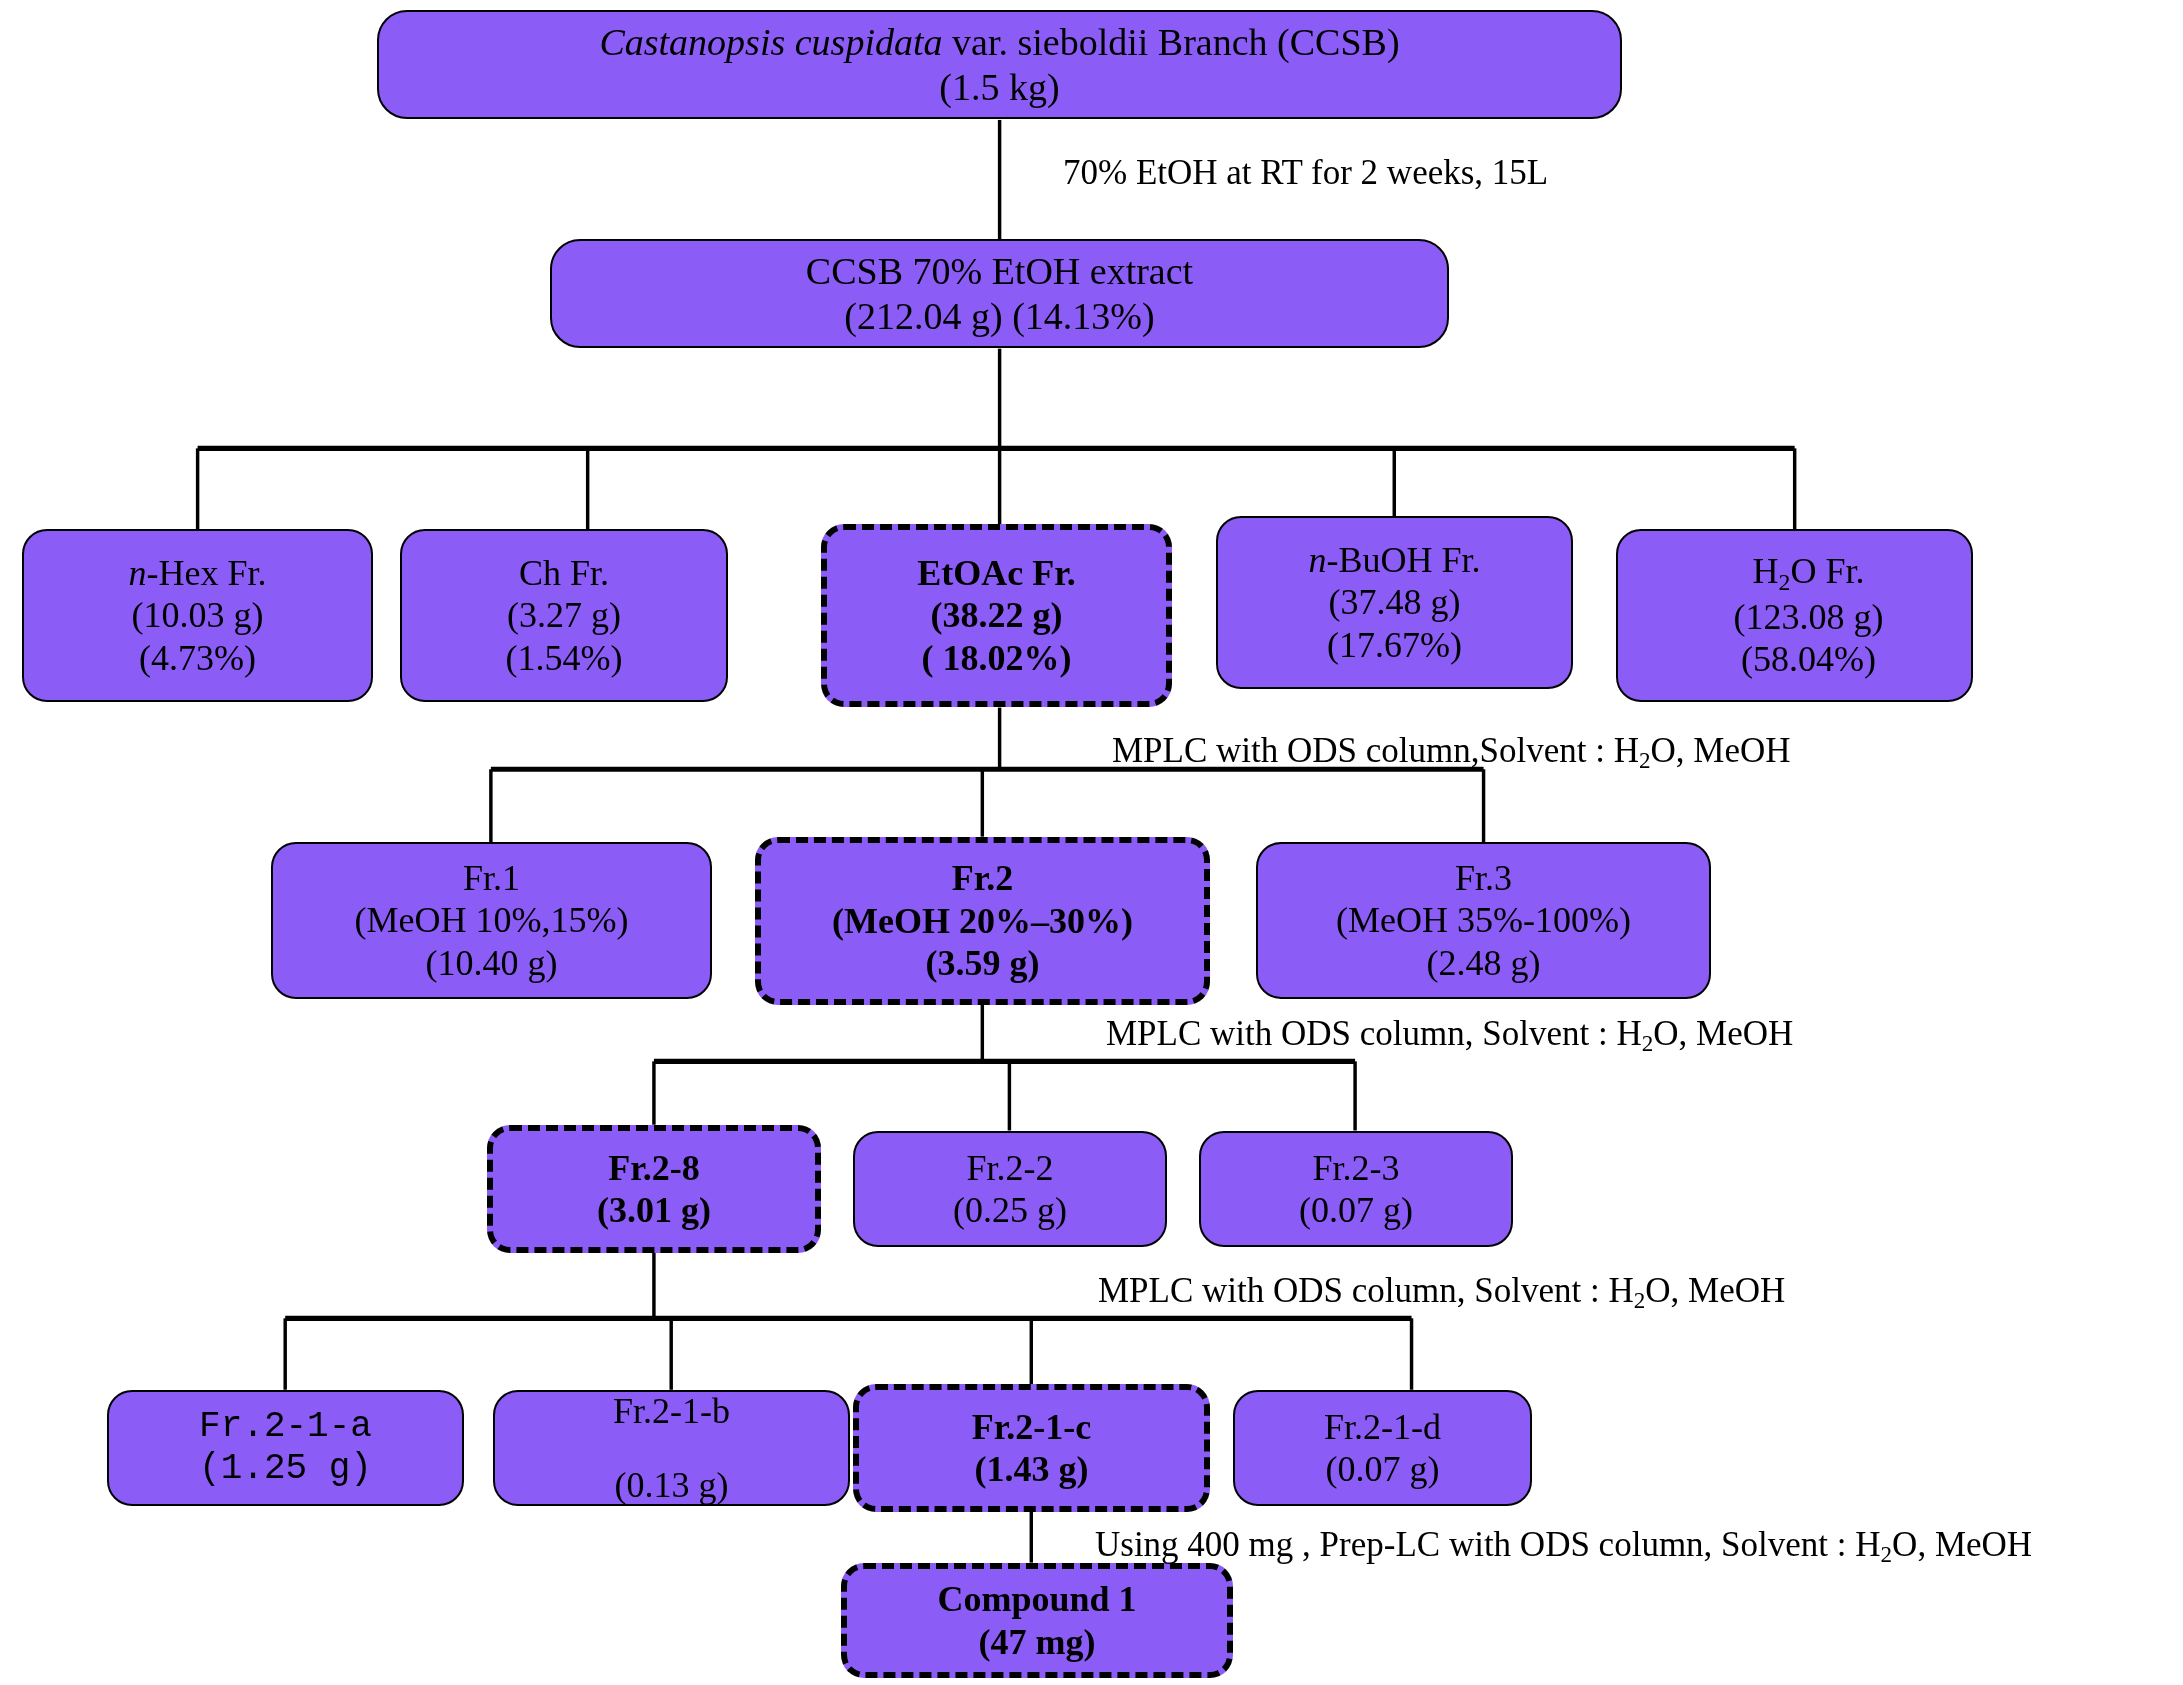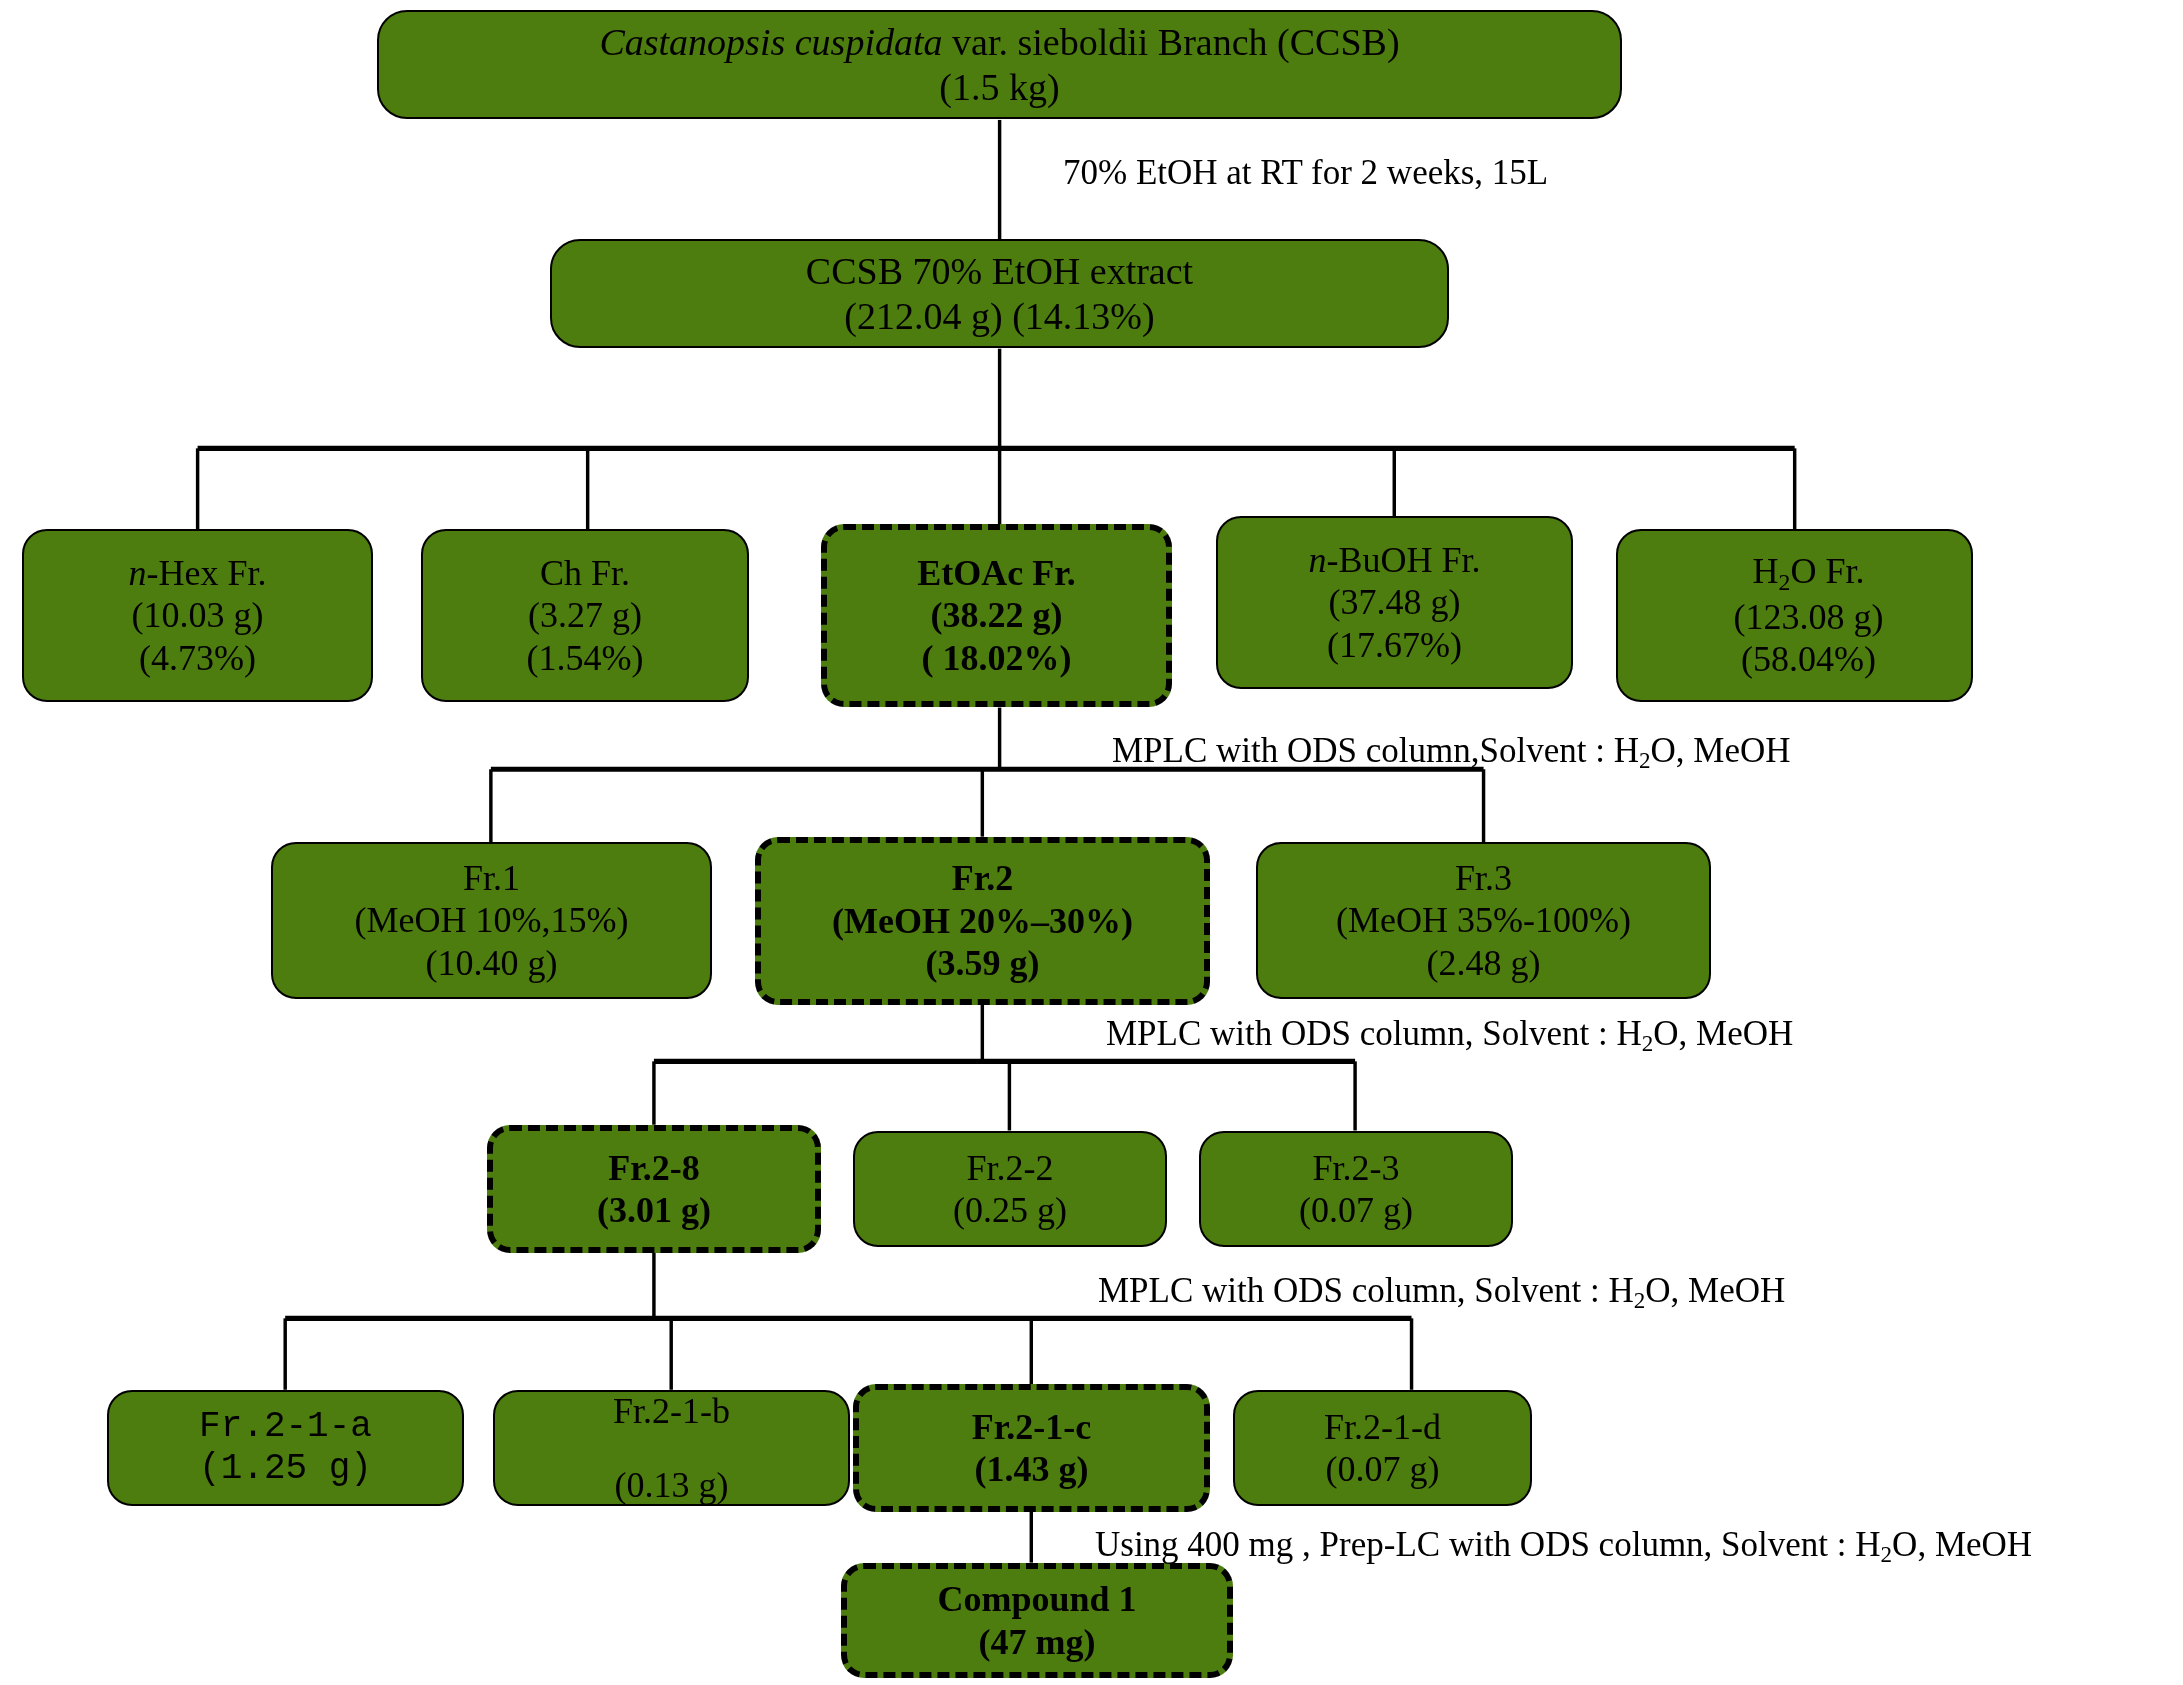--- a/index.html
+++ b/index.html
@@ -21,21 +21,21 @@
     position: absolute;
     left: 0; top: 0;
     width: 2183px;
     height: 1686px;
     pointer-events: none;
   }
   
   .node {
     position: absolute;
     box-sizing: border-box;
-    background: #4d7c0f;
+    background: #8b5cf6;
     border: 2.9px solid #000000;
     border-radius: 25px;
     display: flex;
     flex-direction: column;
     align-items: center;
     justify-content: center;
     text-align: center;
     line-height: 1.18;
     font-size: 36px;
     z-index: 3;
@@ -56,21 +56,21 @@
     line-height: 1.1;
     z-index: 4;
   }
   sub { font-size: 0.66em; vertical-align: -0.28em; }
 
   
   #n-root      { left: 377px;  top: 10.4px;   width: 1245px; height: 109px; font-size: 38px; border-radius: 30px; }
   #n-extract   { left: 550px;  top: 239px;  width: 899px; height: 109px; font-size: 38px; border-radius: 30px; }
 
   #n-hex       { left: 22px;   top: 529px;  width: 351px;  height: 173px; }
-  #n-ch        { left: 421px;  top: 529px;  width: 328px;  height: 173px; }
+  #n-ch        { left: 400px;  top: 529px;  width: 328px;  height: 173px; }
   #n-etoac     { left: 821px; top: 524px;  width: 351px;  height: 183px; }
   #n-buoh      { left: 1216px; top: 516px;  width: 357px;  height: 173px; }
   #n-h2o       { left: 1616px; top: 529px;  width: 357px;  height: 173px; padding-left: 28px; }
 
   #n-fr1       { left: 271px;  top: 842px; width: 441px;  height: 157px; }
   #n-fr2       { left: 755px; top: 837px; width: 455px;  height: 168px; }
   #n-fr3       { left: 1256px; top: 842px; width: 455px;  height: 157px; }
 
   #n-fr21      { left: 487px;  top: 1125px; width: 334px;  height: 128px; }
   #n-fr22      { left: 853px; top: 1131px; width: 314px;  height: 116px; }

